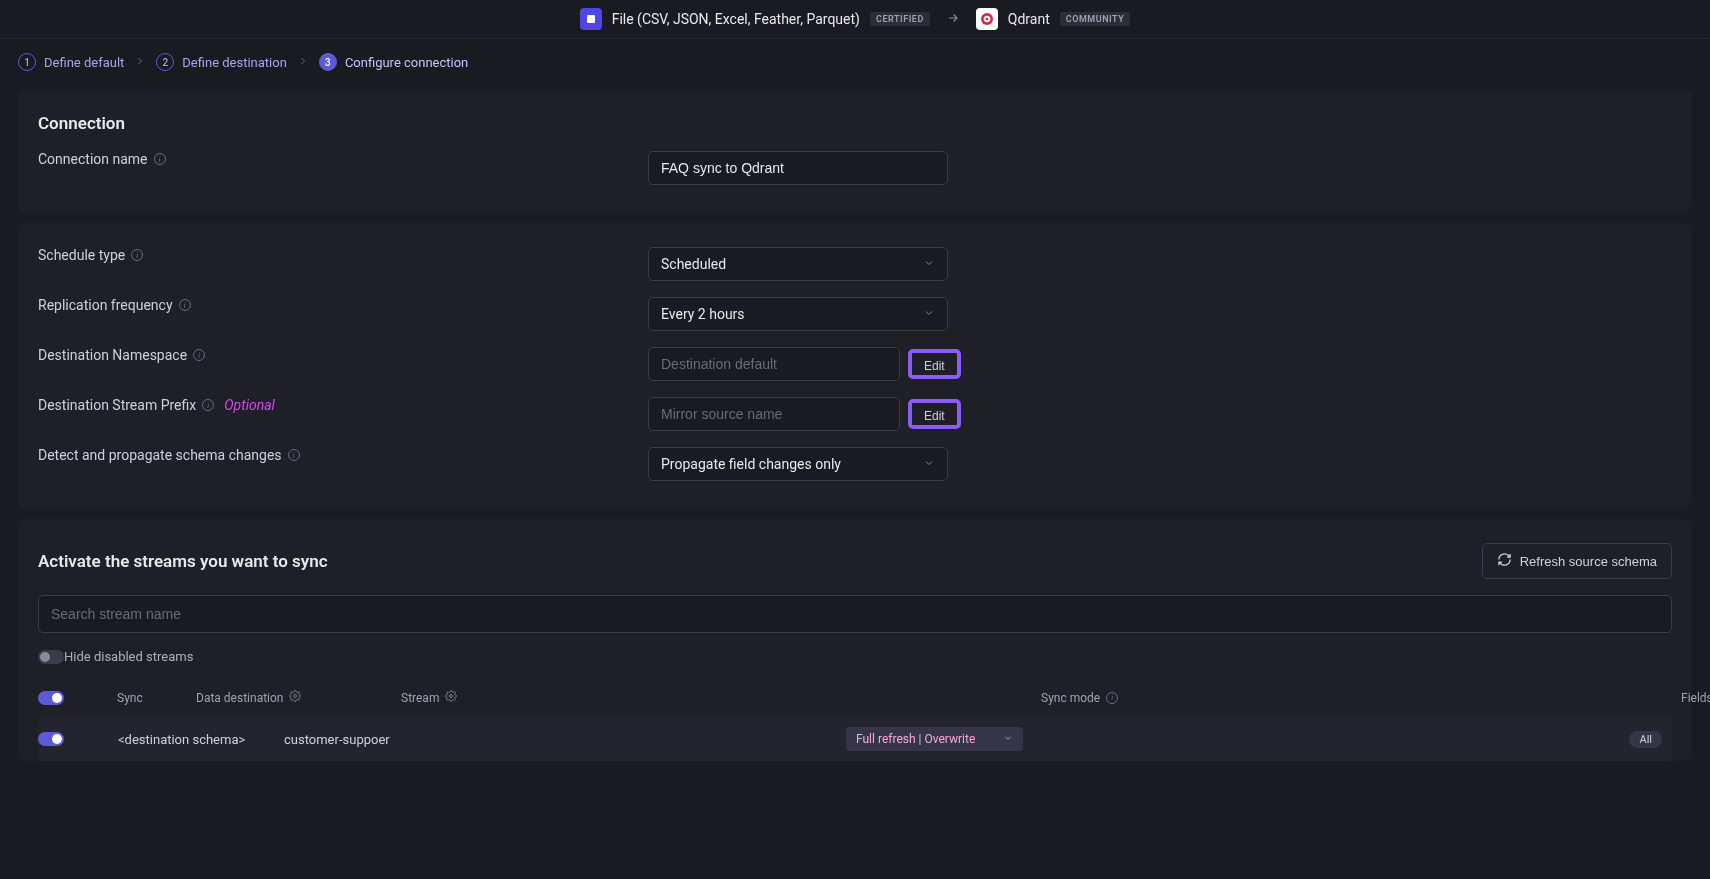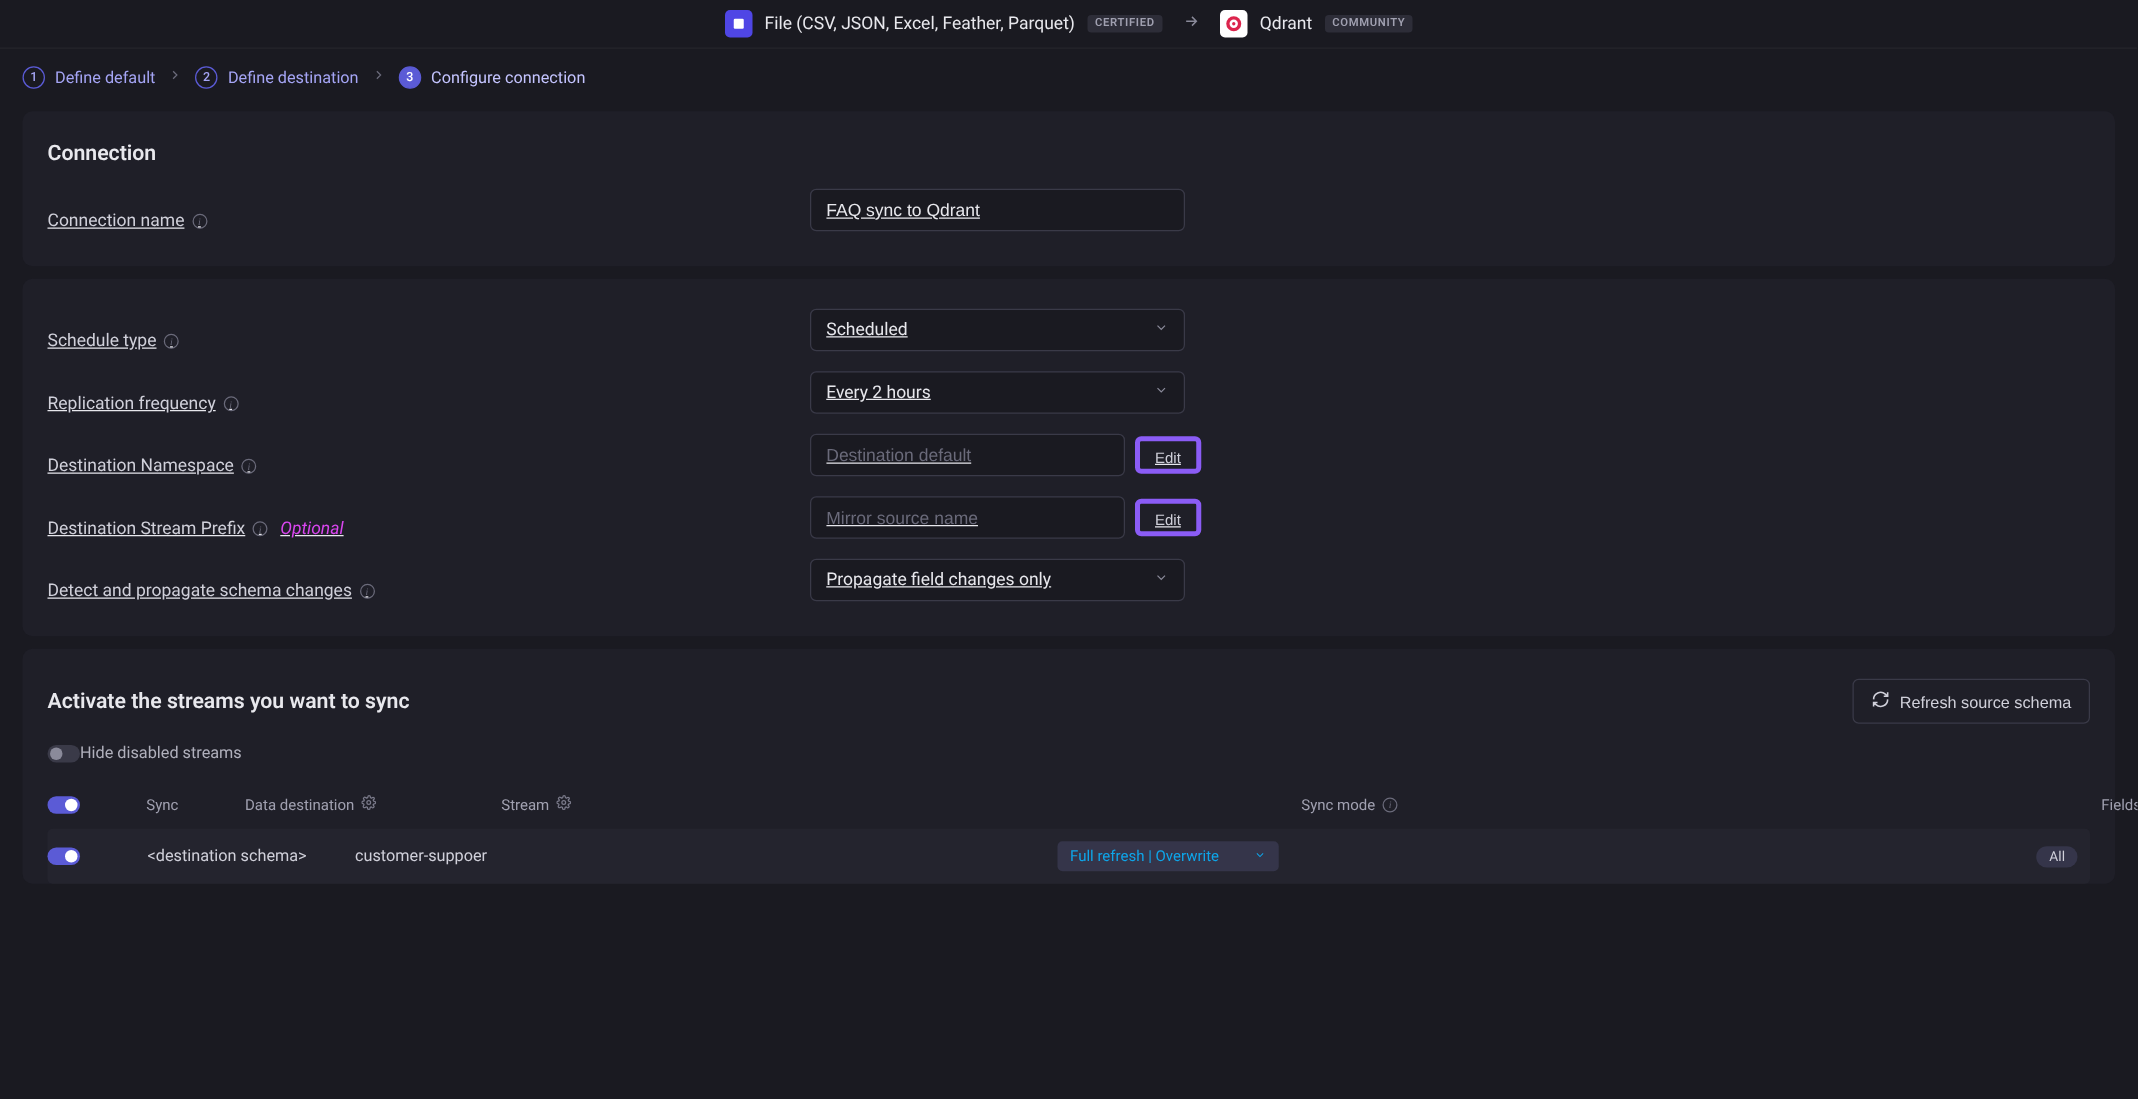--- a/index.html
+++ b/index.html
@@ -58,23 +58,22 @@
   
   .panels { padding: 0 18px; display: flex; flex-direction: column; gap: 10px; }
   .panel {
     background: #1f1f28; border-radius: 8px;
     padding: 24px 20px 28px;
   }
   .panel h2 { font-size: 17px; font-weight: 600; margin-bottom: 18px; }
 
   
   .form-row {
-    display: flex; align-items: flex-end;
+    display: flex; align-items: flex-start;
     margin-bottom: 16px;
-    text-decoration: underline;
   }
   .form-row:last-child { margin-bottom: 0; }
   .form-label {
     width: 610px; flex-shrink: 0;
     display: flex; align-items: center; gap: 6px;
     font-size: 14px; color: #d0d0da;
   }
   .info-icon {
     width: 12px; height: 12px; border-radius: 50%;
     border: 1px solid #6a6a7a; color: #6a6a7a;
@@ -153,21 +152,21 @@
     gap: 6px;
   }
   .st-head { color: #a0a0b0; font-size: 12px; gap: 45px; }
   .st-head .col { display: flex; align-items: center; gap: 6px; }
   .gear { color: #7a7a8a; }
   .st-row { background: #24242e; border-radius: 4px; padding: 10px 0; margin-top: 4px; }
   .st-row .cell { color: #d0d0da; font-size: 13px; }
   .sync-mode-pill {
     background: #35354a; border-radius: 4px;
     padding: 5px 10px; display: inline-flex; align-items: center; gap: 28px;
-    font-size: 12px; color: #0ea5e9;
+    font-size: 12px; color: #f9a8d4;
   }
   .fields-pill {
     background: #35354a; border-radius: 10px;
     padding: 2px 10px; font-size: 11px; color: #d0d0da;
     display: inline-block;
   }
   .fields-col { text-align: right; padding-right: 10px; }
 </style>
 </head>
 <body>
@@ -311,20 +310,21 @@
     <div class="streams-head">
       <h2>Activate the streams you want to sync</h2>
       <button class="refresh-btn">
         <span><svg width="15" height="15" viewBox="0 0 24 24" fill="none" stroke="currentColor" stroke-width="2">
               <path d="M3 12a9 9 0 0 1 15-6.7L21 8M21 3v5h-5M21 12a9 9 0 0 1-15 6.7L3 16M3 21v-5h5"></path>
             </svg></span>
         <span>Refresh source schema</span>
       </button>
     </div>
 
+    <input class="search-input" placeholder="Search stream name" style="">
 
     <div class="hide-disabled">
       <div class="toggle"></div>
       <span class="hide-disabled-label">Hide disabled streams</span>
     </div>
 
     <div class="streams-table">
       <div class="st-head">
         <div class="col">
             <div class="toggle on"></div>

